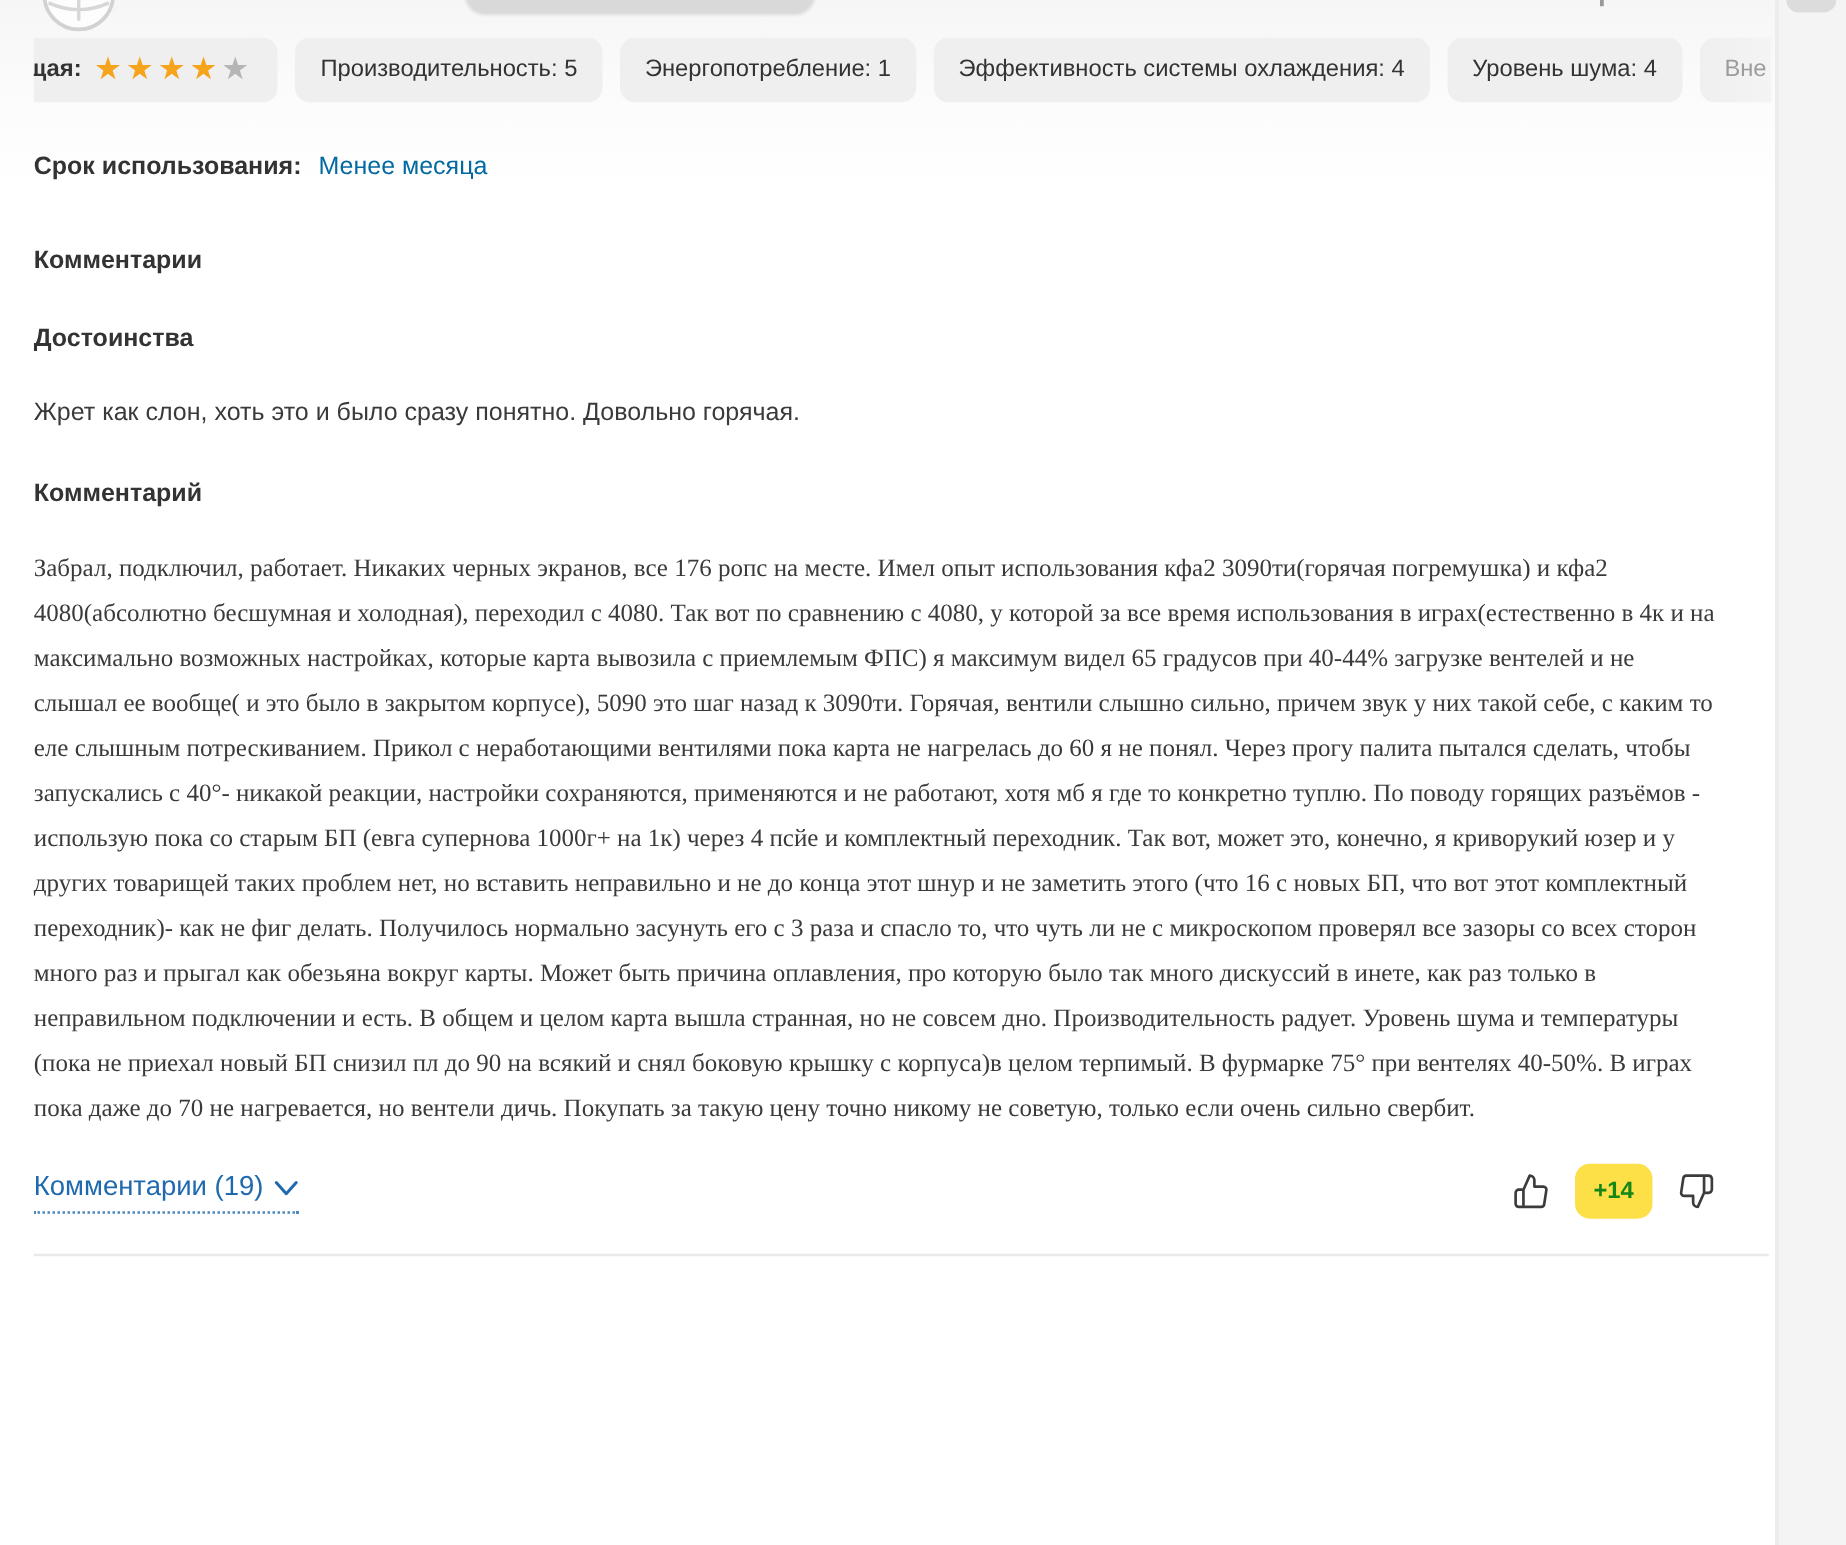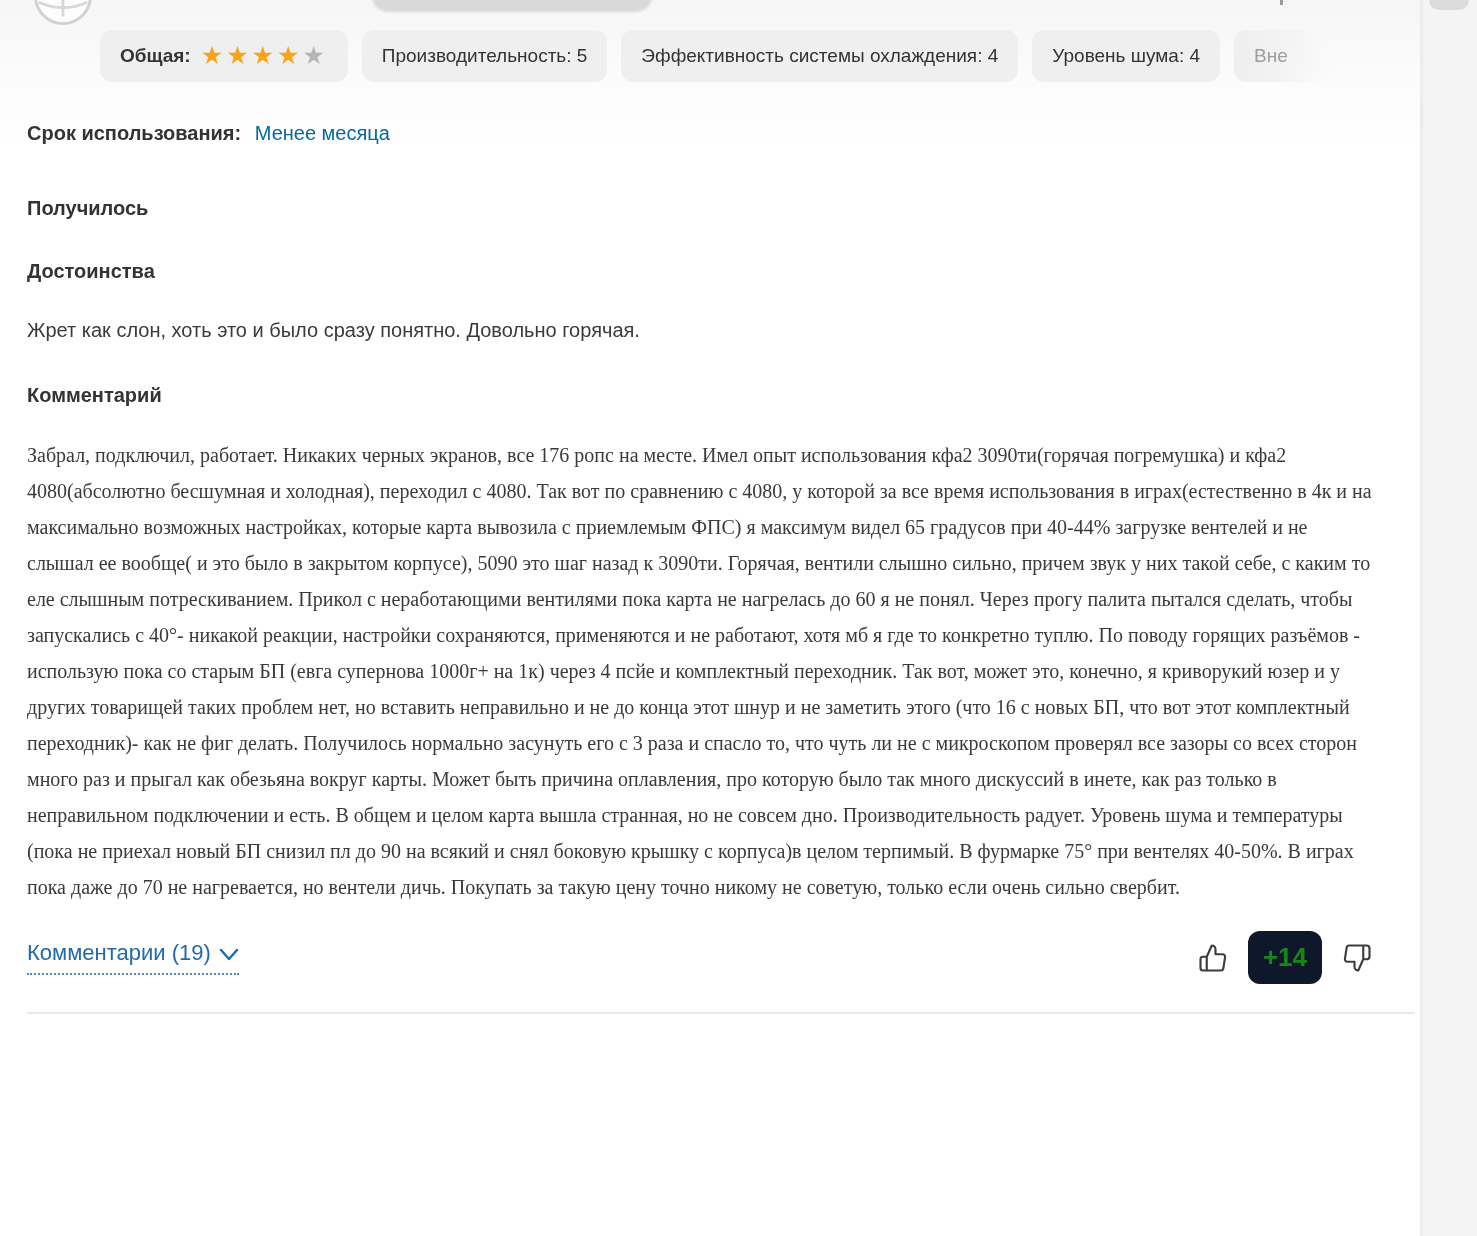--- a/index.html
+++ b/index.html
@@ -99,22 +99,22 @@
     font-size: 22px; color: #1f69ae; cursor: pointer;
     border-bottom: 2px dotted rgba(31, 105, 174, 0.8);
     padding-bottom: 7px;
   }
   .comments-link svg { transform: translateY(2px); }
   .votes {
     display: flex; align-items: center; gap: 20px;
   }
   .vote-btn { cursor: pointer; display: flex; align-items: center; }
   .vote-badge {
-    background: #0f172a; color: #168716;
-    font-size: 26px; font-weight: bold;
+    background: #fde047; color: #168716;
+    font-size: 19px; font-weight: bold;
     border-radius: 12px; padding: 11px 15px;
   }
 
   .divider {
     margin-top: 28px;
     width: 1388px; height: 0;
     border-top: 2px solid #e9e9e9;
   }
 </style>
 </head>
@@ -141,31 +141,32 @@
 <div class="content">
 
   <div class="pills-row">
     <div class="pill">
       <span class="pill-label-bold">Общая:</span>
       <span class="stars">
         <span class="star-f">★</span><span class="star-f">★</span><span class="star-f">★</span><span class="star-f">★</span><span class="star-e">★</span>
       </span>
     </div>
     <div class="pill">Производительность: 5</div>
+    <div class="pill">Энергопотребление: 1</div>
     <div class="pill">Эффективность системы охлаждения: 4</div>
     <div class="pill">Уровень шума: 4</div>
     <div class="pill pill-truncated">Вне</div>
   </div>
 
   <div class="usage-row">
     <span class="lbl">Срок использования:</span>
     <span class="val">Менее месяца</span>
   </div>
 
-  <h3 class="sec">Получилось</h3>
+  <h3 class="sec">Комментарии</h3>
 
   <h3 class="sec cons">Достоинства</h3>
   <p class="sec-text">Жрет как слон, хоть это и было сразу понятно. Довольно горячая.</p>
 
   <h3 class="sec comm">Комментарий</h3>
   <p class="comment-text">Забрал, подключил, работает. Никаких черных экранов, все 176 ропс на месте. Имел опыт использования кфа2 3090ти(горячая погремушка) и кфа2 4080(абсолютно бесшумная и холодная), переходил с 4080. Так вот по сравнению с 4080, у которой за все время использования в играх(естественно в 4к и на максимально возможных настройках, которые карта вывозила с приемлемым ФПС) я максимум видел 65 градусов при 40-44% загрузке вентелей и не слышал ее вообще( и это было в закрытом корпусе), 5090 это шаг назад к 3090ти. Горячая, вентили слышно сильно, причем звук у них такой себе, с каким то еле слышным потрескиванием. Прикол с неработающими вентилями пока карта не нагрелась до 60 я не понял. Через прогу палита пытался сделать, чтобы запускались с 40°- никакой реакции, настройки сохраняются, применяются и не работают, хотя мб я где то конкретно туплю. По поводу горящих разъёмов - использую пока со старым БП (евга супернова 1000г+ на 1к) через 4 псйе и комплектный переходник. Так вот, может это, конечно, я криворукий юзер и у других товарищей таких проблем нет, но вставить неправильно и не до конца этот шнур и не заметить этого (что 16 с новых БП, что вот этот комплектный переходник)- как не фиг делать. Получилось нормально засунуть его с 3 раза и спасло то, что чуть ли не с микроскопом проверял все зазоры со всех сторон много раз и прыгал как обезьяна вокруг карты. Может быть причина оплавления, про которую было так много дискуссий в инете, как раз только в неправильном подключении и есть. В общем и целом карта вышла странная, но не совсем дно. Производительность радует. Уровень шума и температуры (пока не приехал новый БП снизил пл до 90 на всякий и снял боковую крышку с корпуса)в целом терпимый. В фурмарке 75° при вентелях 40-50%. В играх пока даже до 70 не нагревается, но вентели дичь.  Покупать за такую цену точно никому не советую, только если очень сильно свербит.</p>
 
   <div class="footer-row">
     <span class="comments-link">
       <span>Комментарии (19)</span>

